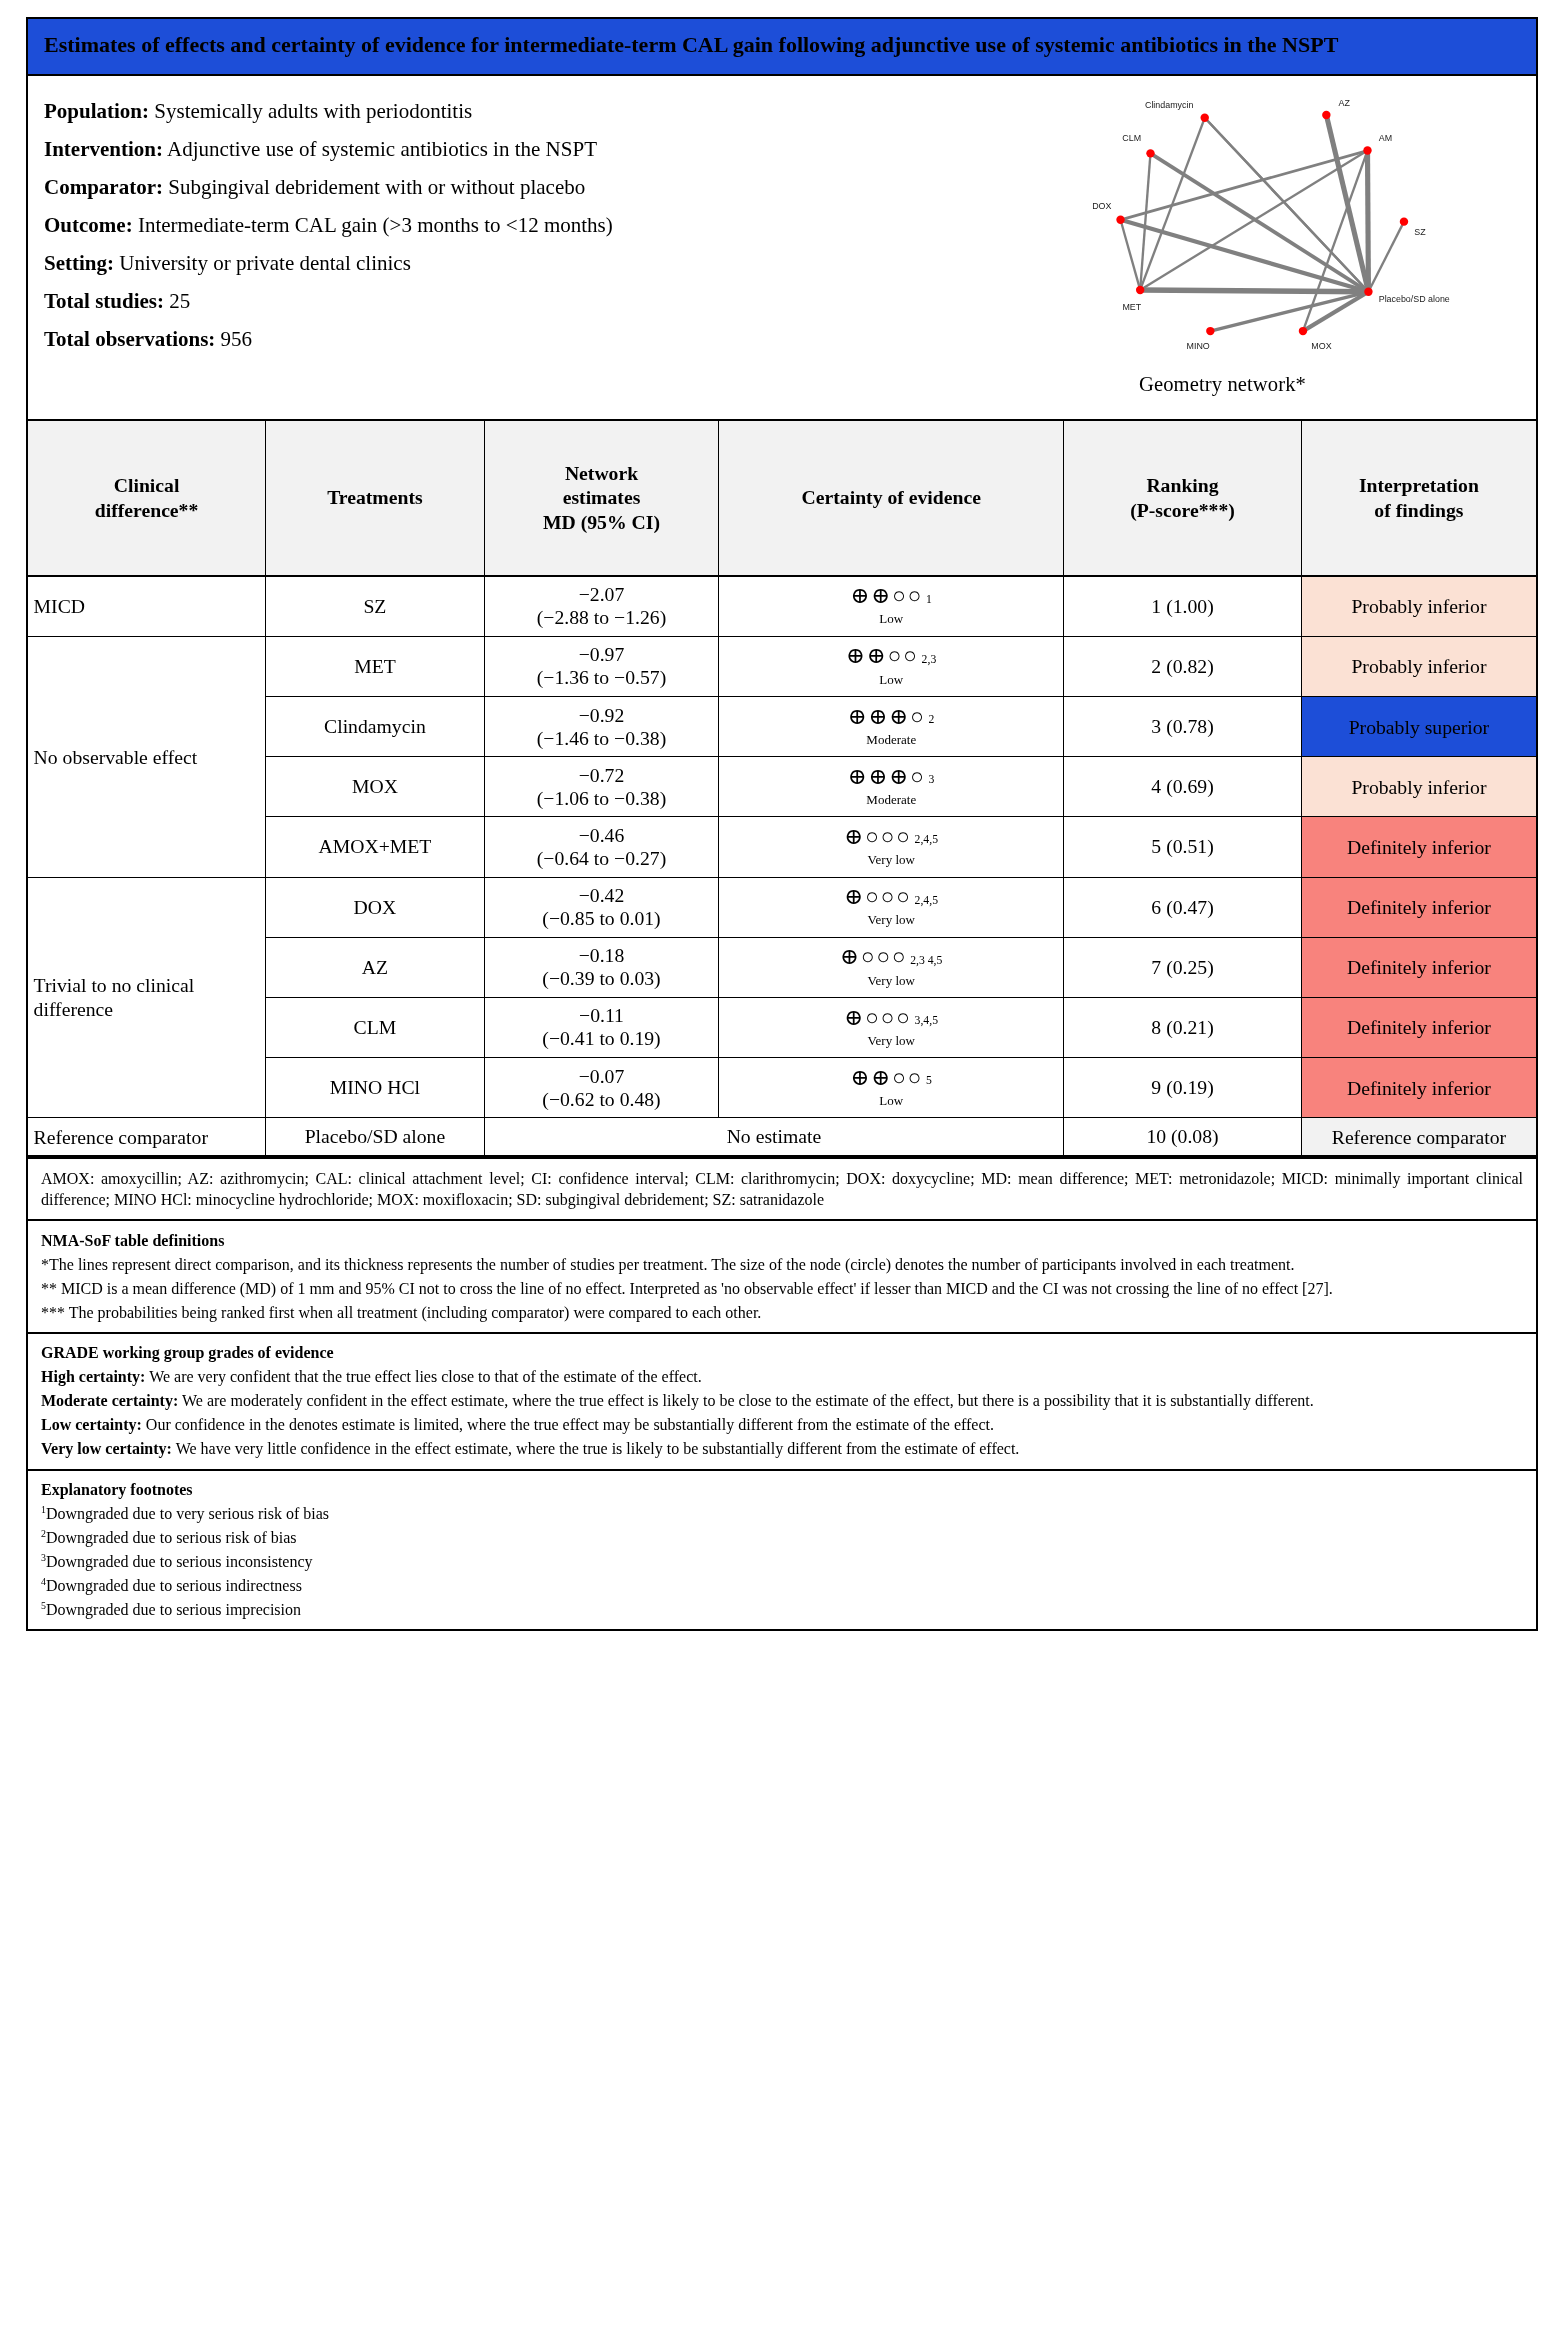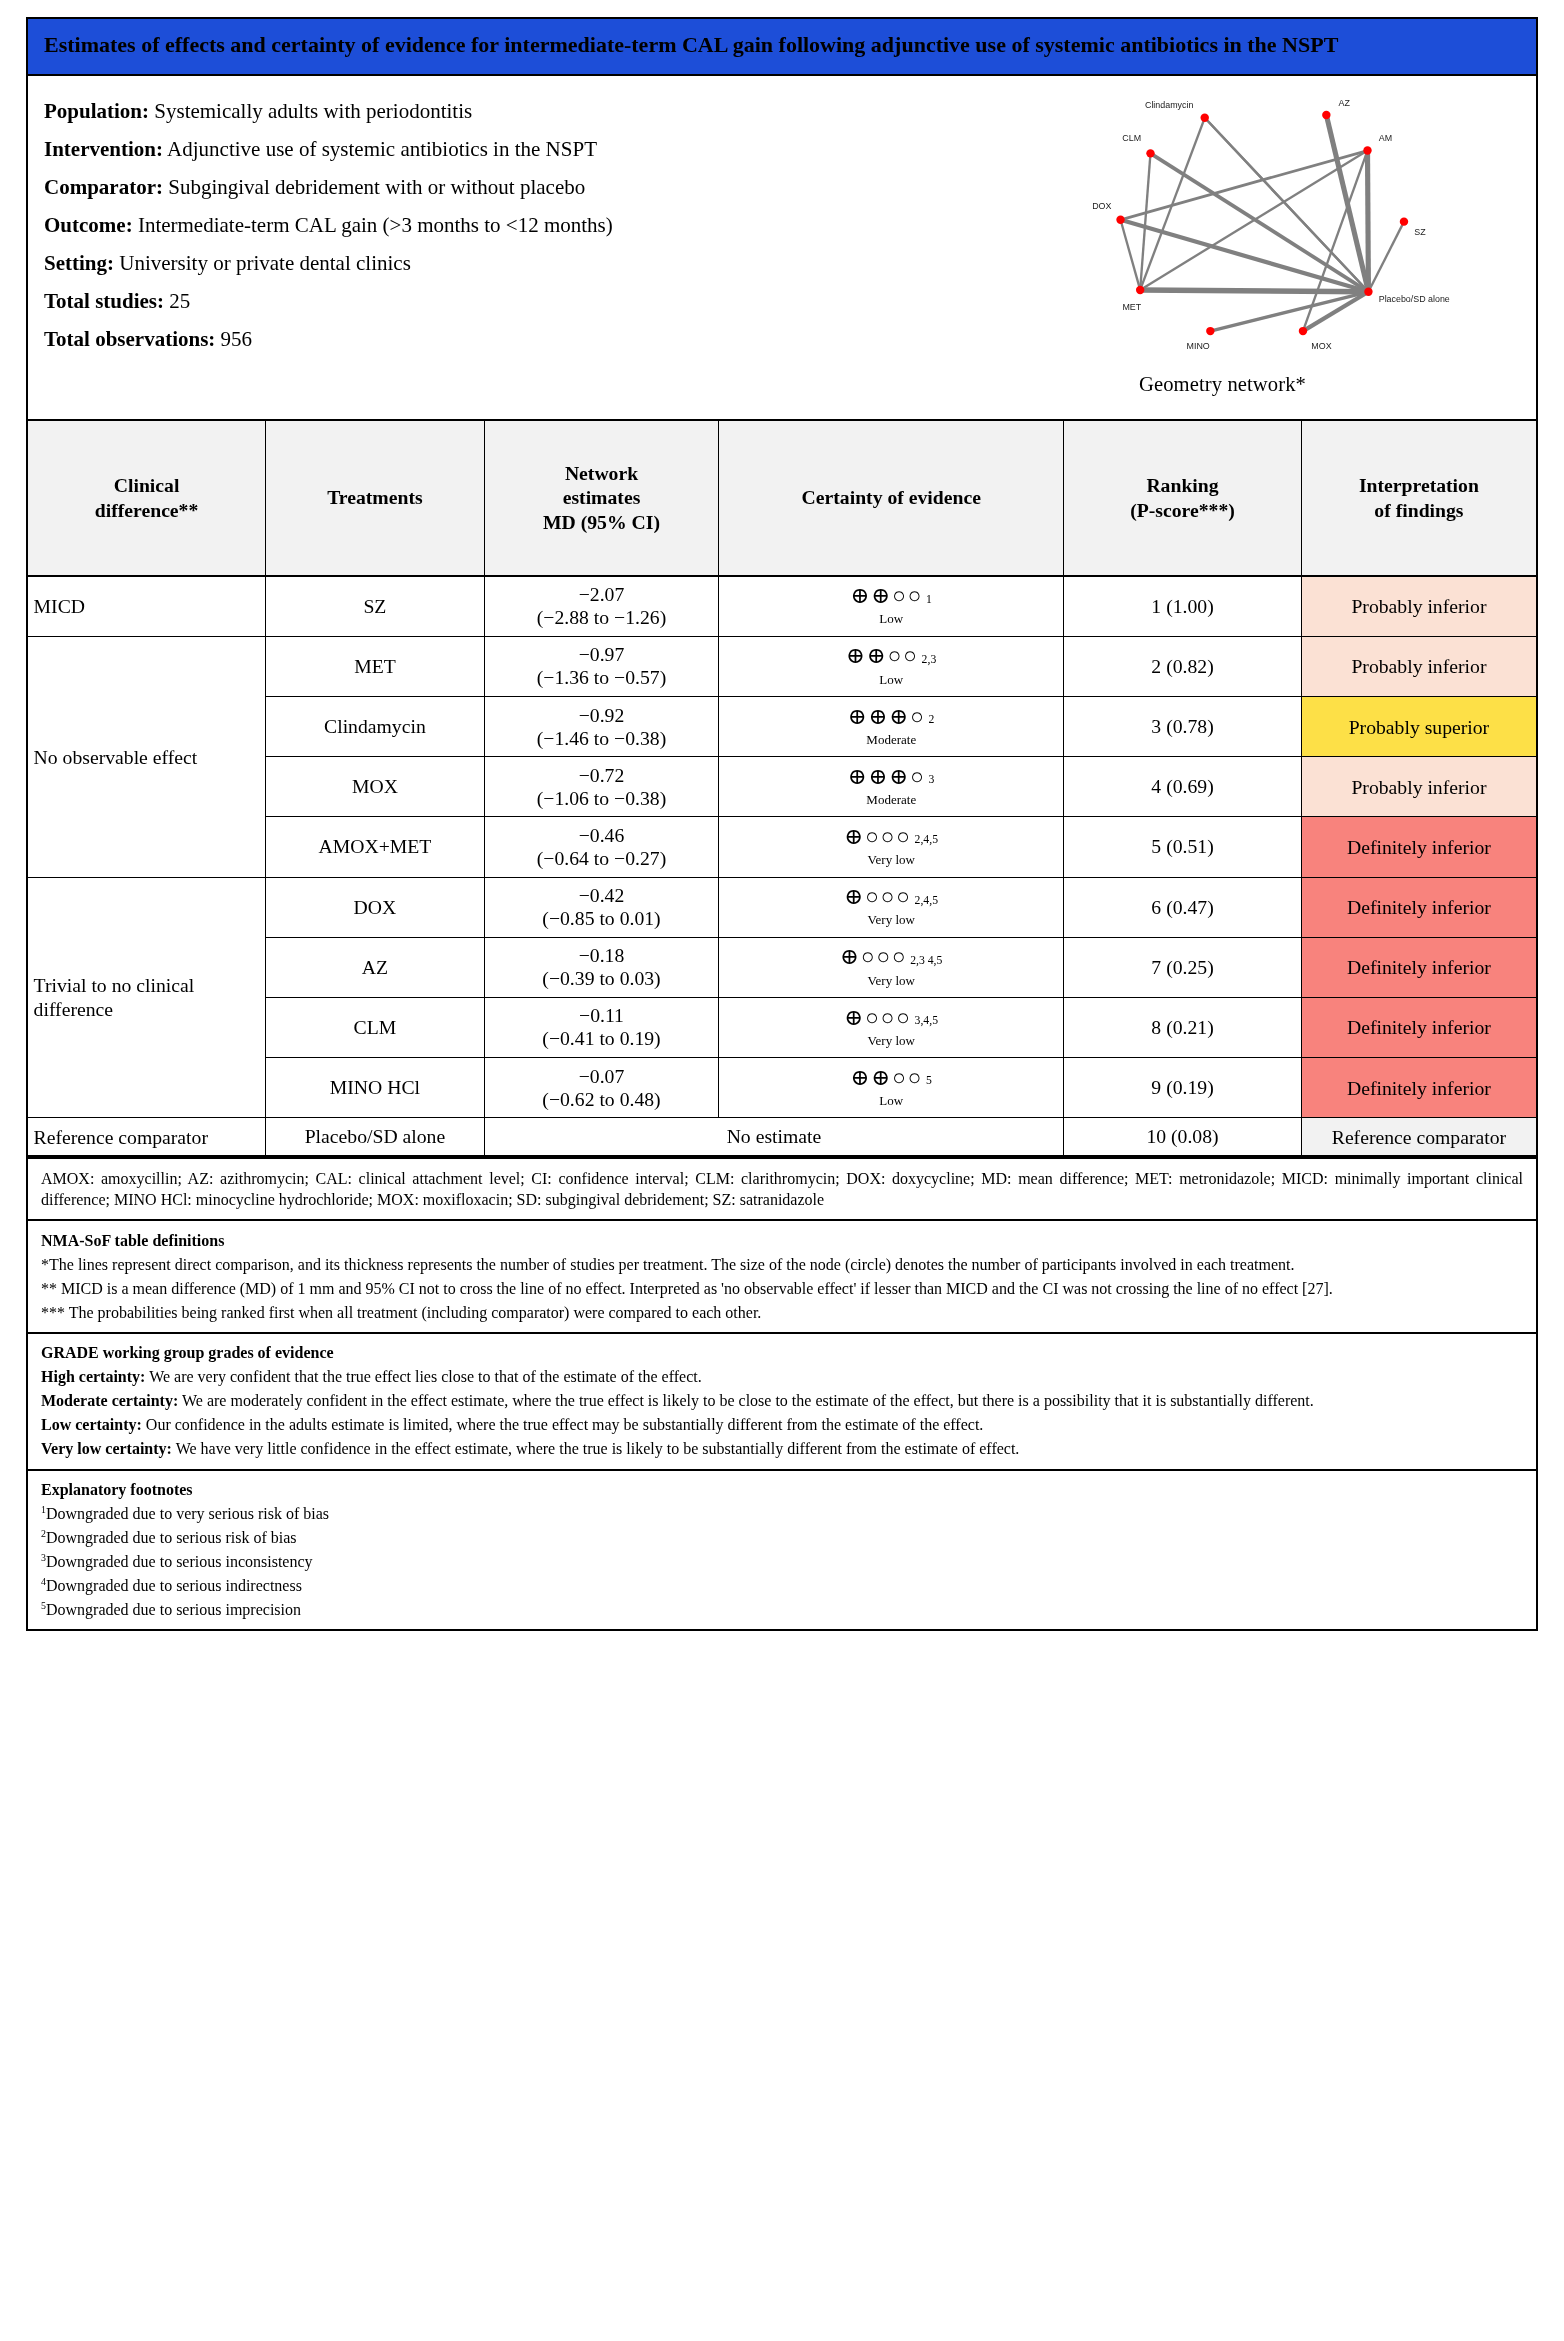--- a/index.html
+++ b/index.html
@@ -244,21 +244,21 @@
               <span class="md-ci">(−1.46 to −0.38)</span>
             </td>
             <td class="cert-cell">
               <div class="grade-row">
                 <span class="grade-sym">⊕⊕⊕○</span>
                 <span class="grade-sup">2</span>
               </div>
               <span class="grade-word">Moderate</span>
             </td>
             <td class="rank-cell">3 (0.78)</td>
-            <td class="interp-cell" style="background: #fde047;">Probably superior</td>
+            <td class="interp-cell" style="background: #1d4ed8;">Probably superior</td>
           </tr>
           <tr>
             <td class="trt-cell">MOX</td>
             <td class="net-cell">
               <span class="md-point">−0.72</span>
               <span class="md-ci">(−1.06 to −0.38)</span>
             </td>
             <td class="cert-cell">
               <div class="grade-row">
                 <span class="grade-sym">⊕⊕⊕○</span>
@@ -369,21 +369,21 @@
       <p class="just">*The lines represent direct comparison, and its thickness represents the number of studies per treatment. The size of the node (circle) denotes the number of participants involved in each treatment.</p>
       <p class="just">** MICD is a mean difference (MD) of 1 mm and 95% CI not to cross the line of no effect. Interpreted as 'no observable effect' if lesser than MICD and the CI was not crossing the line of no effect [27].</p>
       <p class="just">*** The probabilities being ranked first when all treatment (including comparator) were compared to each other.</p>
     </div>
 
     <div class="noteblock">
       <p class="nb-head">GRADE working group grades of evidence</p>
       <div id="gradeList">
           <p class="just"><b>High certainty:</b><span> We are very confident that the true effect lies close to that of the estimate of the effect.</span></p>
           <p class="just"><b>Moderate certainty:</b><span> We are moderately confident in the effect estimate, where the true effect is likely to be close to the estimate of the effect, but there is a possibility that it is substantially different.</span></p>
-          <p class="just"><b>Low certainty:</b><span> Our confidence in the adults estimate is limited, where the true effect may be substantially different from the estimate of the effect.</span></p>
+          <p class="just"><b>Low certainty:</b><span> Our confidence in the denotes estimate is limited, where the true effect may be substantially different from the estimate of the effect.</span></p>
           <p class="just"><b>Very low certainty:</b><span> We have very little confidence in the effect estimate, where the true is likely to be substantially different from the estimate of effect.</span></p>
         </div>
     </div>
 
     <div class="noteblock">
       <p class="nb-head">Explanatory footnotes</p>
       <div id="fnList">
           <p><sup>1</sup><span>Downgraded due to very serious risk of bias</span></p>
           <p><sup>2</sup><span>Downgraded due to serious risk of bias</span></p>
           <p><sup>3</sup><span>Downgraded due to serious inconsistency</span></p>

